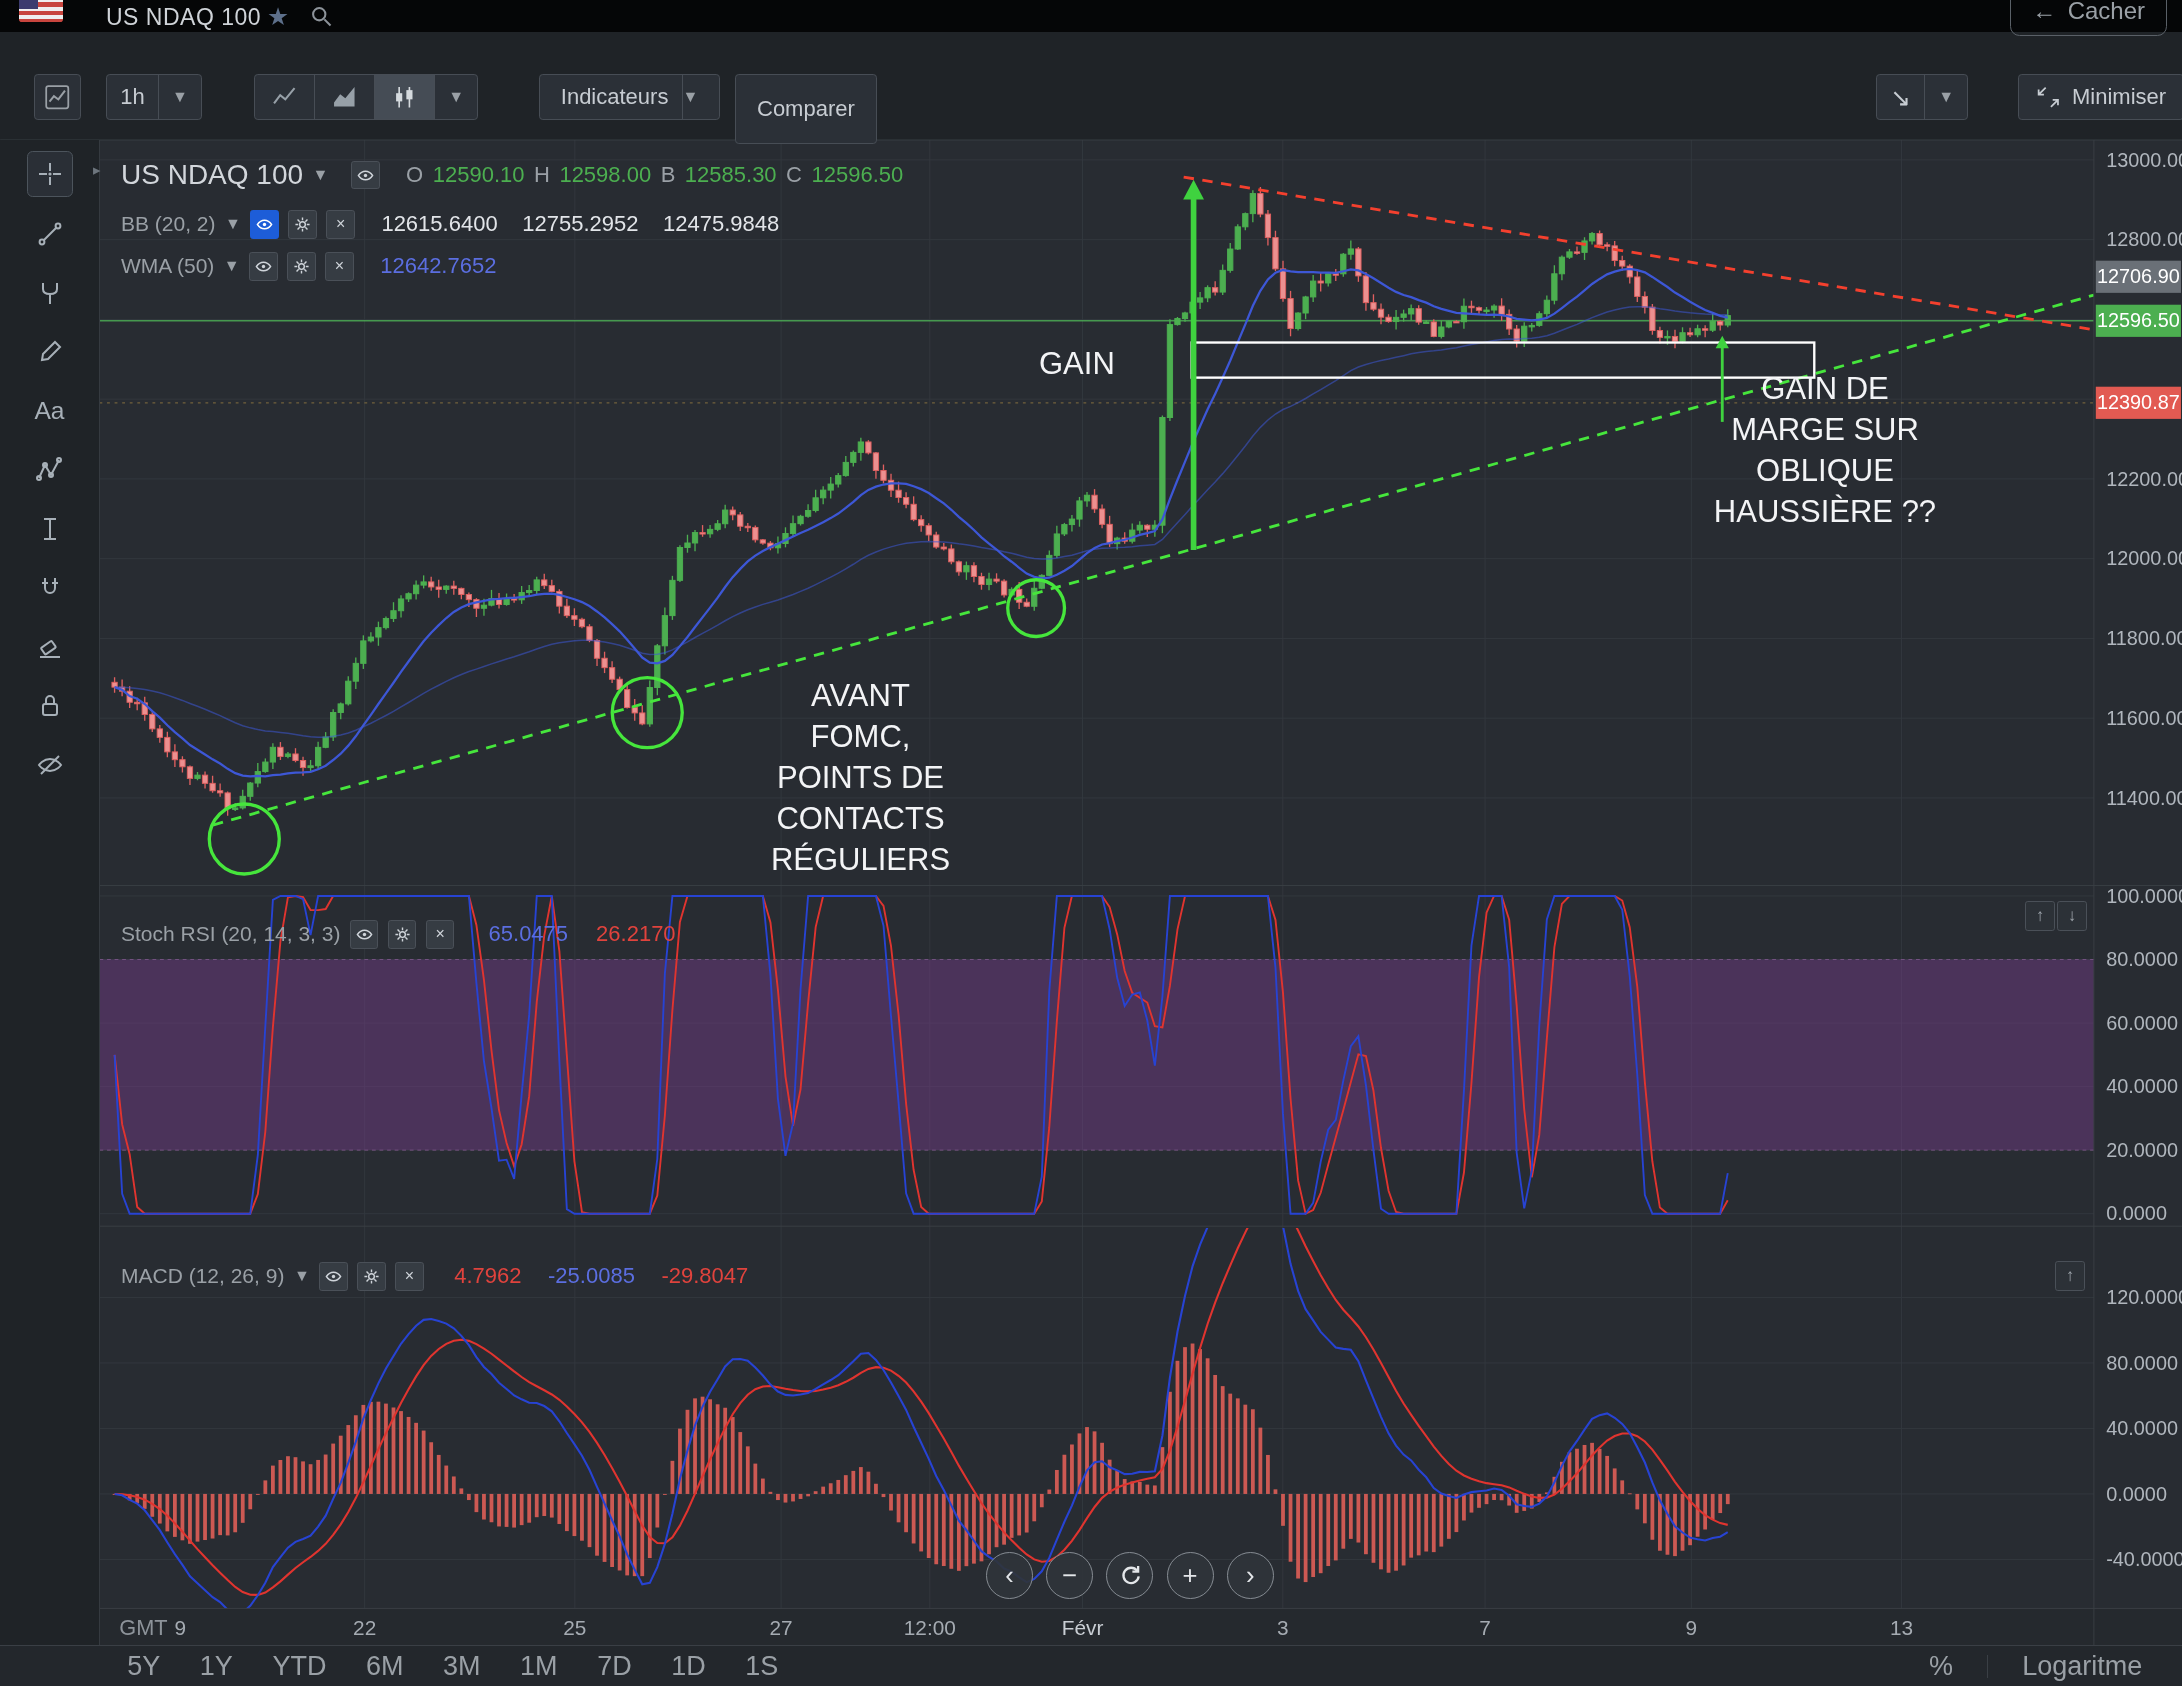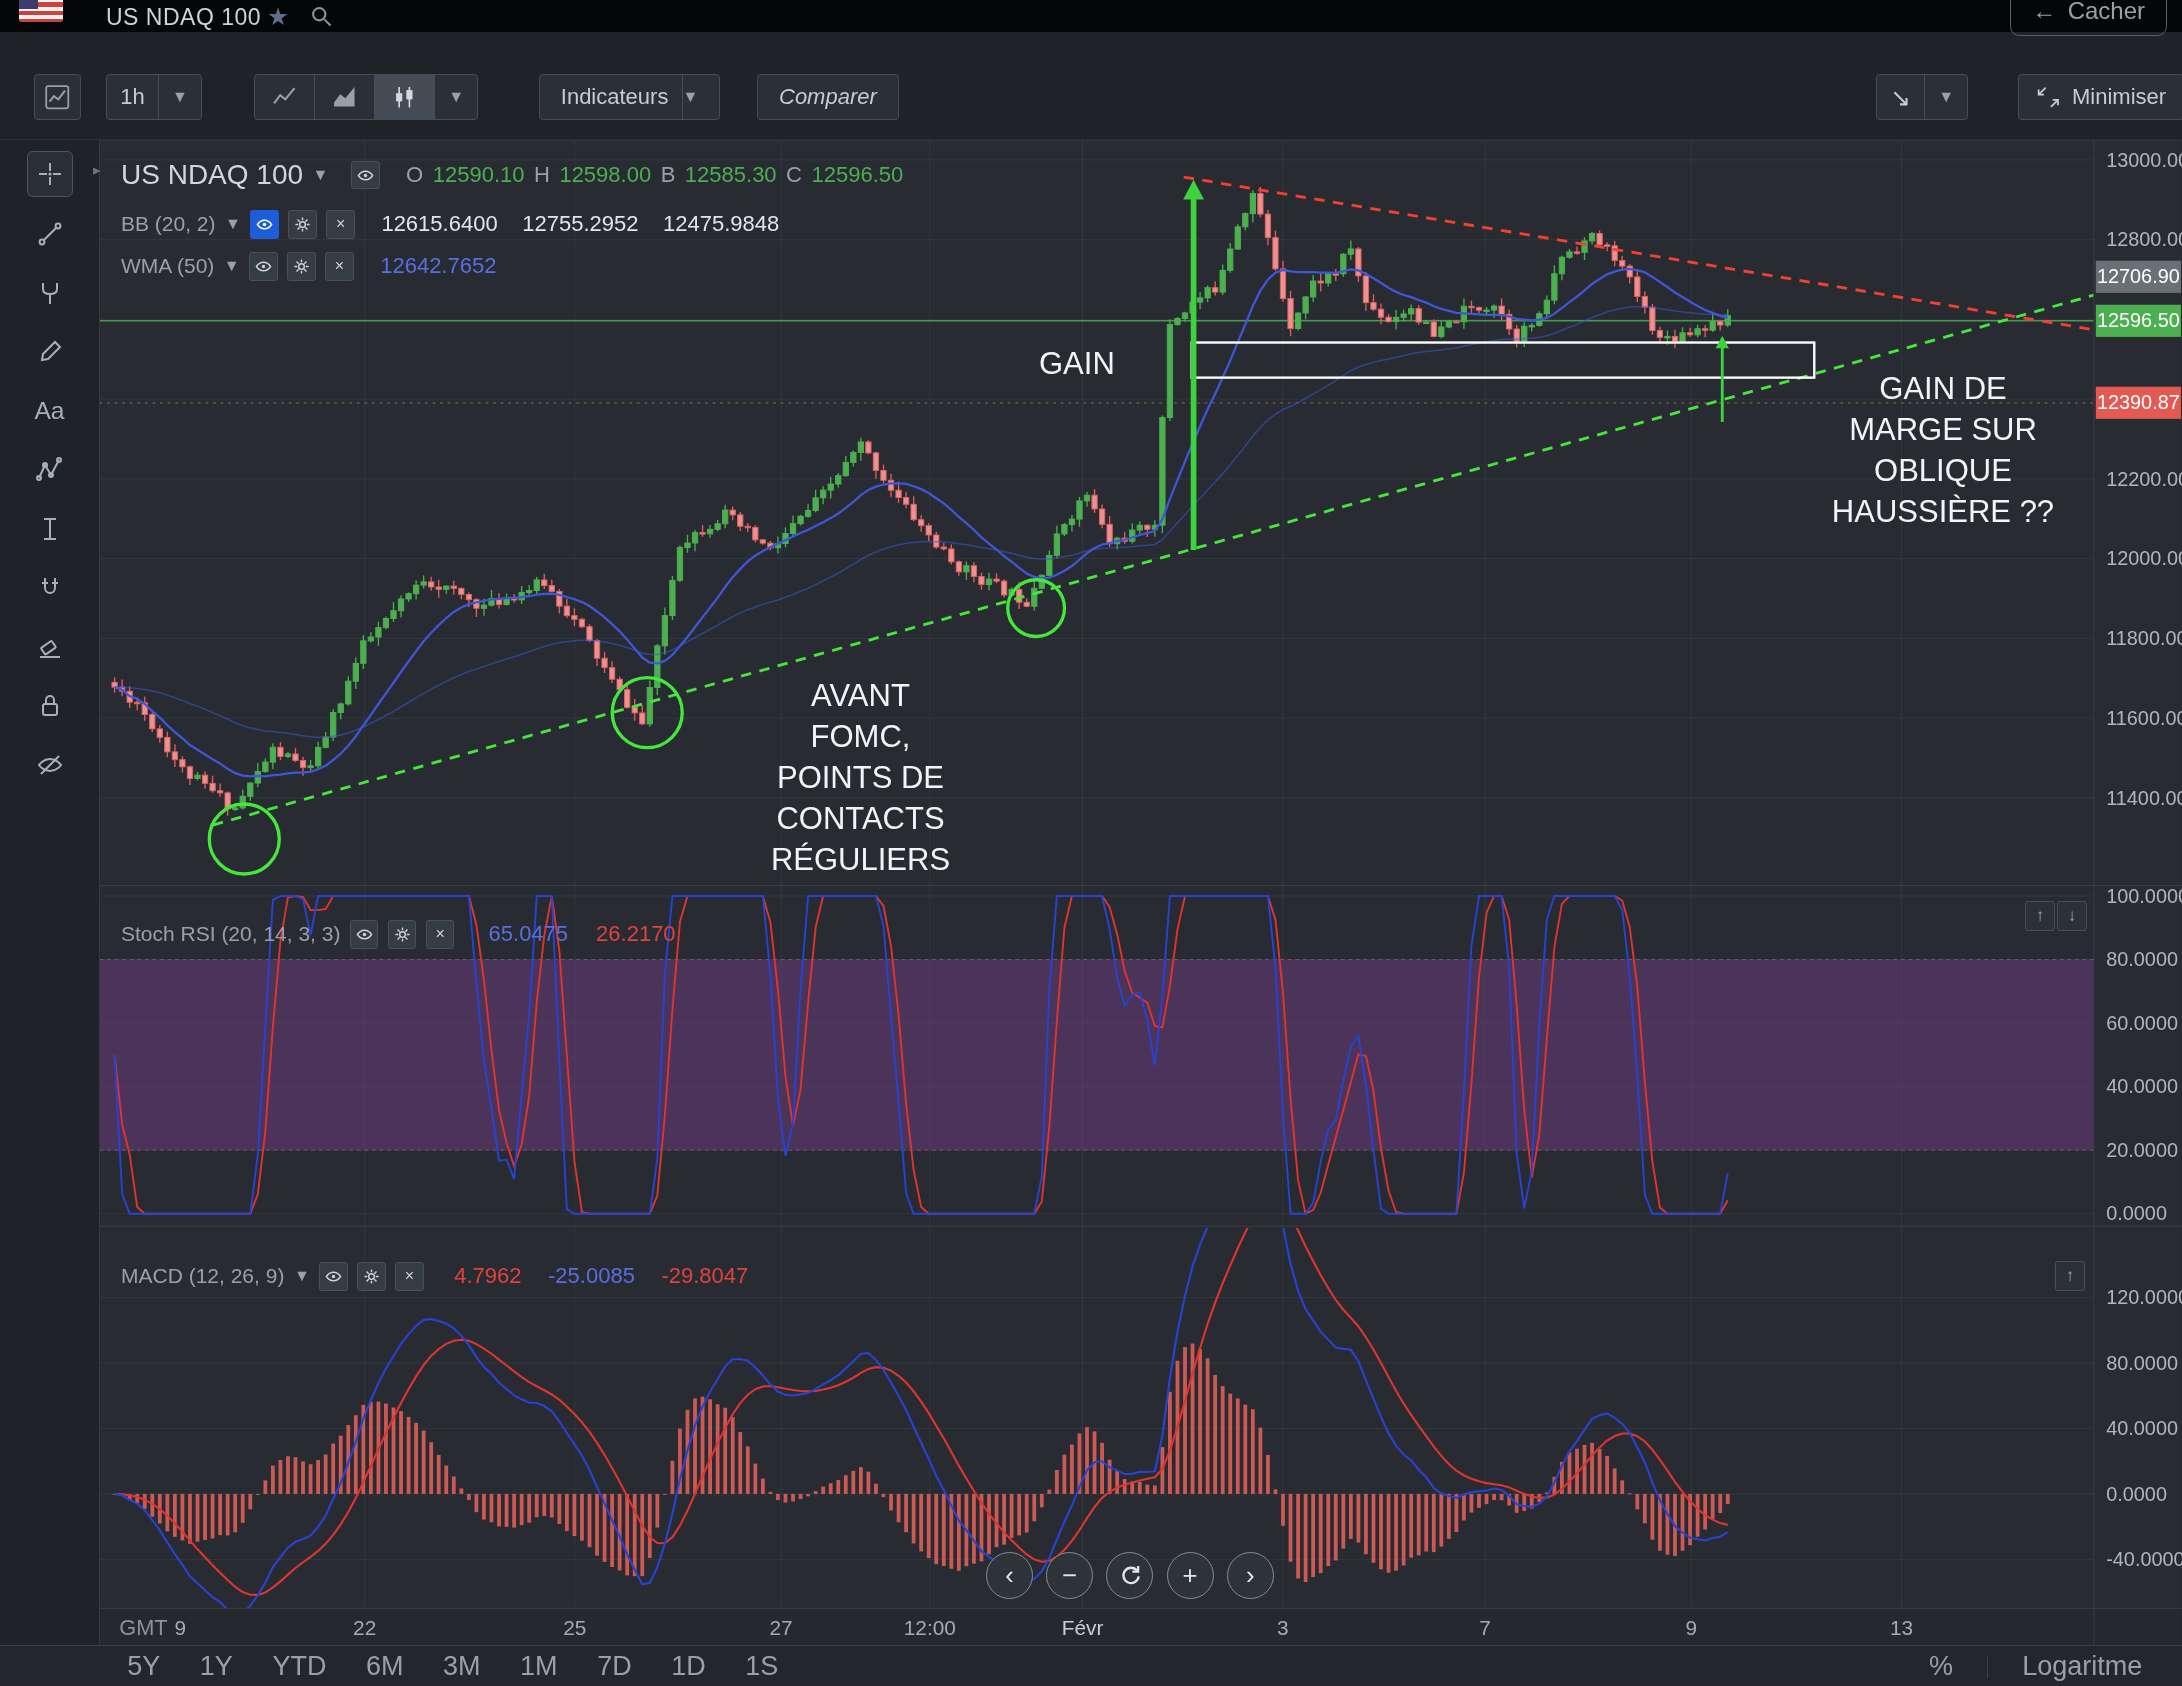--- a/index.html
+++ b/index.html
@@ -894,21 +894,21 @@
     <div class="tb-seg">
         <span class="caret">▼</span>
       </div>
   </div>
   <div class="tb-btn" style="left:539px;padding:0 7.6px;">
     <div class="tb-seg">Indicateurs</div>
     <div class="tb-seg" style="padding-left:0;">
         <span class="caret">▼</span>
       </div>
   </div>
-  <div class="tb-btn" style="left:757px;padding:0 21px;font-style:italic;">
+  <div class="tb-btn" style="left:735px;padding:12px 21px;">
     <span>Comparer</span>
   </div>
   <div class="tb-btn" style="left:1876px;">
     <div class="tb-seg" style="font-size:24.6px;">↘</div>
     <div class="tb-seg">
         <span class="caret">▼</span>
       </div>
   </div>
   <div class="tb-btn" style="left:2018px;padding:0 17px;gap:11.4px;">
     <svg class="icon" width="24.6" height="24.6" viewBox="0 0 28 28">
@@ -1095,21 +1095,21 @@
     </div>
 
     <div class="ann" style="left:1039px;top:344px;">GAIN</div>
     <div class="ann" style="left:721px;top:676px;width:279px;">
         <div>AVANT</div>
         <div>FOMC,</div>
         <div>POINTS DE</div>
         <div>CONTACTS</div>
         <div>RÉGULIERS</div>
       </div>
-    <div class="ann" style="left:1782px;top:369px;width:322px;">
+    <div class="ann" style="left:1664px;top:369px;width:322px;">
         <div>GAIN DE</div>
         <div>MARGE SUR</div>
         <div>OBLIQUE</div>
         <div>HAUSSIÈRE ??</div>
       </div>
 
     <div class="mini-btn" style="left:2025px;top:901px;">↑</div>
     <div class="mini-btn" style="left:2057px;top:901px;">↓</div>
     <div class="mini-btn" style="left:2055px;top:1261px;">↑</div>
   </div>

